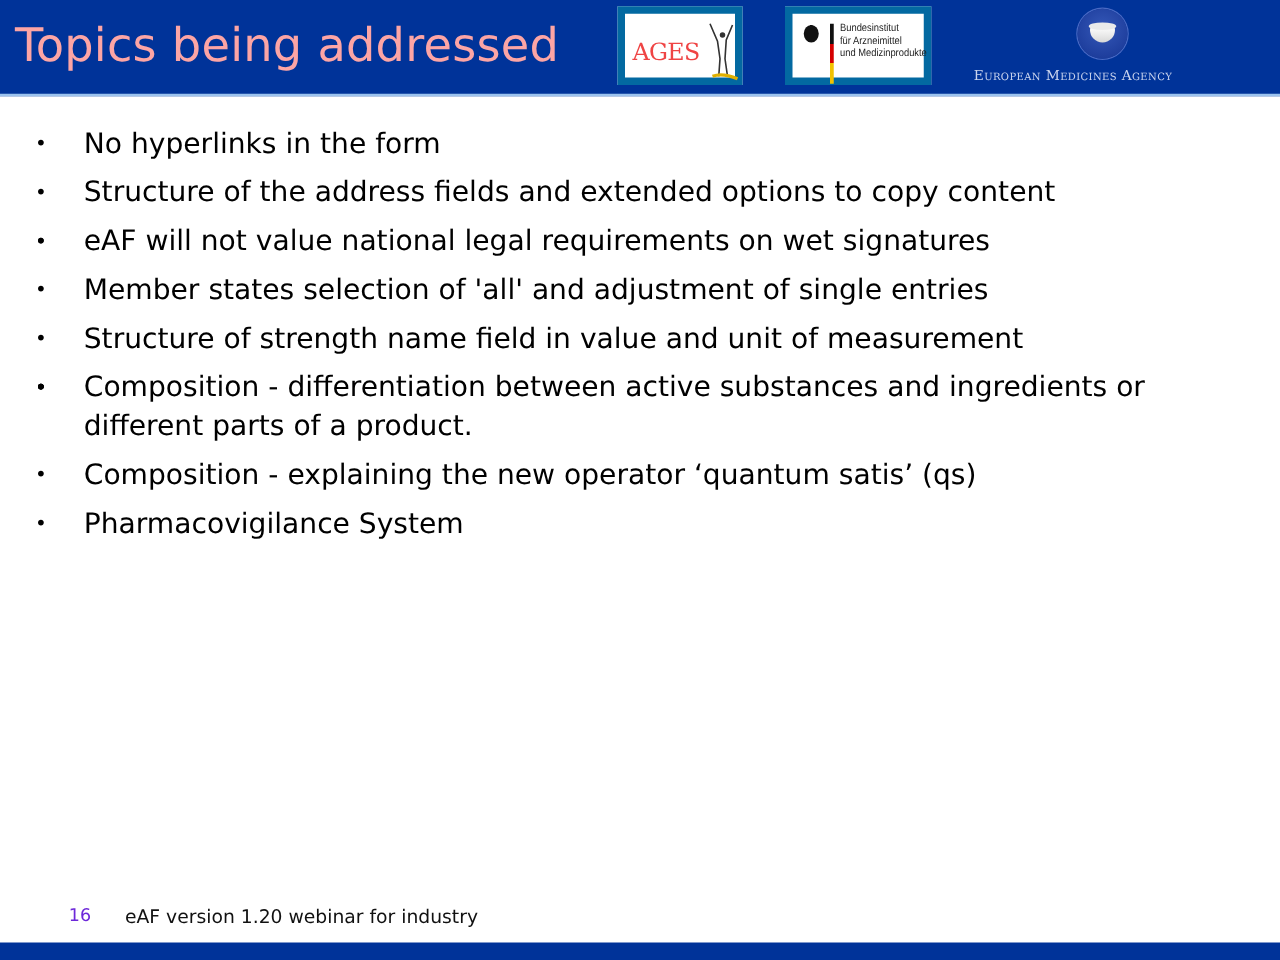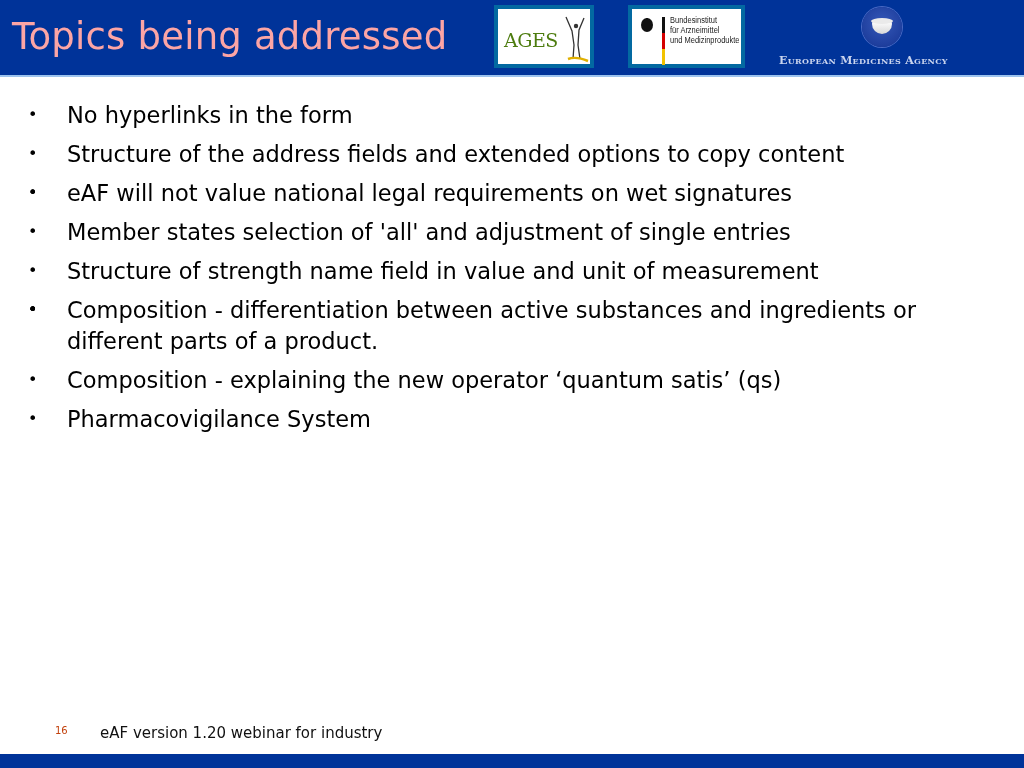--- a/index.html
+++ b/index.html
@@ -34,32 +34,32 @@
       font-size: 37px;
       line-height: 50px;
       letter-spacing: 0.2px;
       white-space: nowrap;
     }
     .logo-box {
       position: absolute;
       top: 5px;
       height: 63px;
       background: #ffffff;
-      border: 4px solid #0369a1;
+      border: 6px solid #0369a1;
       box-sizing: border-box;
     }
     .logo-ages { left: 494px; width: 100px; }
     .logo-bfarm { left: 628px; width: 117px; }
     .ages-text {
       position: absolute;
       left: 6px;
       top: 20px;
       font-family: "DejaVu Serif", "Liberation Serif", serif;
       font-size: 19px;
-      color: #4d7c0f;
+      color: #ef4444;
       letter-spacing: -0.5px;
     }
     .ages-figure {
       position: absolute;
       left: 64px;
       top: 6px;
       width: 28px;
       height: 52px;
     }
     .bfarm-eagle {
@@ -127,21 +127,20 @@
     .ema-text {
       position: absolute;
       left: 4px;
       top: 50px;
       font-family: "DejaVu Serif", "Liberation Serif", serif;
       font-size: 11px;
       letter-spacing: 0.3px;
       color: #c9d4ee;
       white-space: nowrap;
       font-variant: small-caps;
-      font-weight: bold;
     }
     .content {
       position: absolute;
       left: 0;
       top: 100px;
       width: 1024px;
     }
     .bullet-list {
       list-style: none;
       margin: 0;
@@ -160,22 +159,22 @@
       position: absolute;
       left: 28px;
       top: 0;
       font-size: 16px;
       line-height: 30.5px;
     }
     .footer-page {
       position: absolute;
       left: 55px;
       top: 725px;
-      font-size: 10px;
-      color: #c2410c;
+      font-size: 14px;
+      color: #6d28d9;
     }
     .footer-text {
       position: absolute;
       left: 100px;
       top: 724px;
       font-size: 15px;
       color: #111;
       white-space: nowrap;
       text-align: center;
     }

